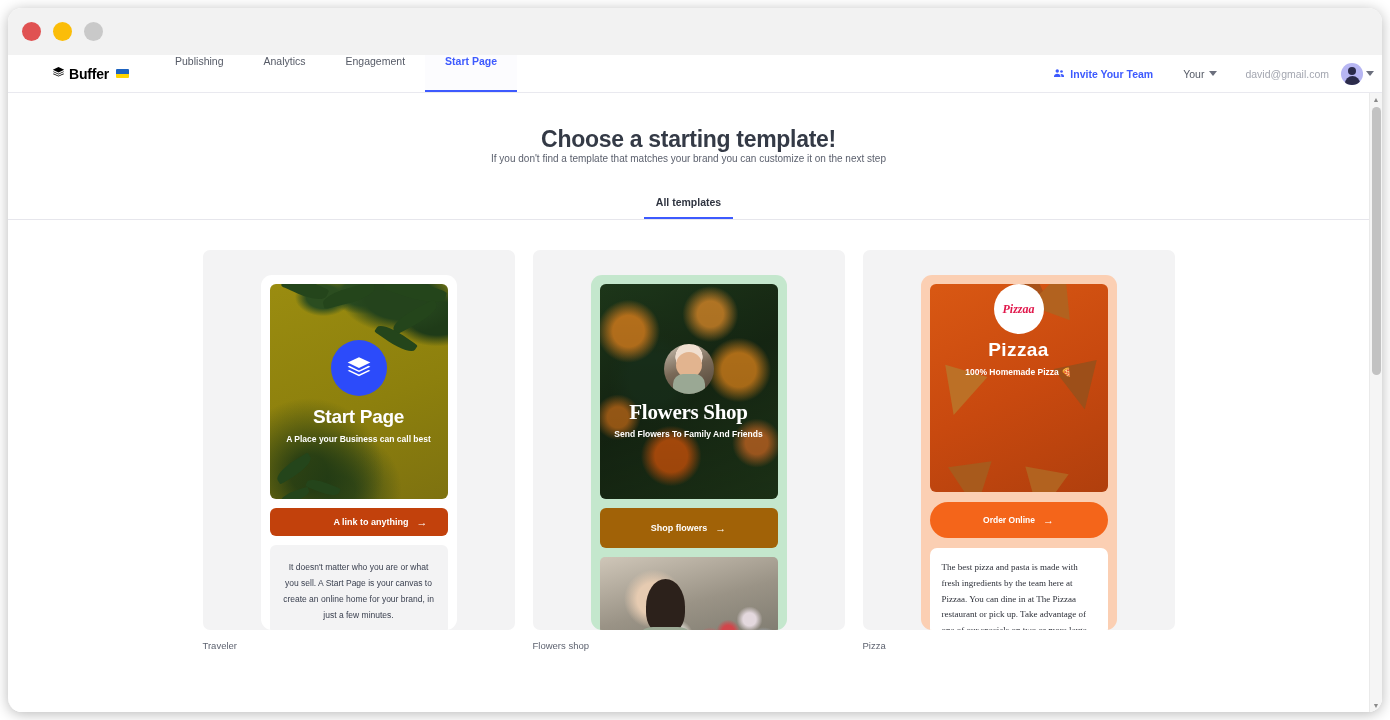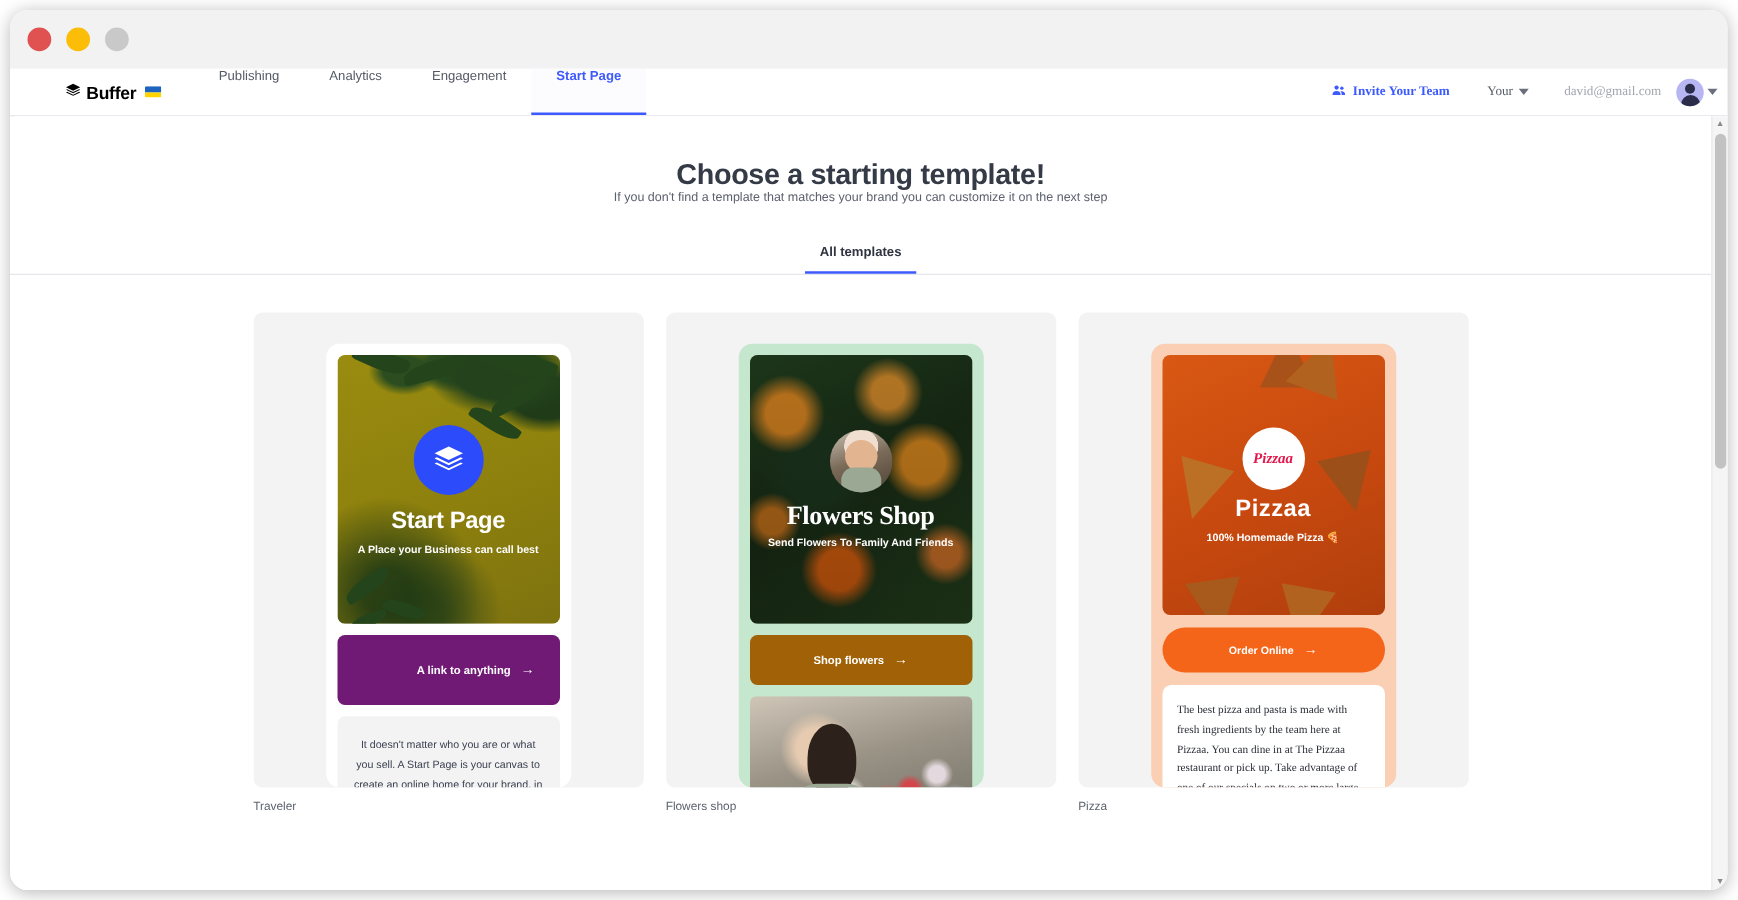--- a/index.html
+++ b/index.html
@@ -73,21 +73,20 @@
     color: #3d5afe;
     border-bottom-color: #3d5afe;
     background: #fcfcfe;
     font-weight: bold;
   }
 
   .nav-right {
     margin-left: auto;
     display: flex; align-items: center; gap: 0;
     padding-right: 8px;
-    font-family: Liberation Serif, serif;
   }
   .invite {
     display: flex; align-items: center; gap: 5px;
     font-size: 10.5px; color: #3d5afe; font-weight: bold;
     padding: 0 14px; cursor: pointer; white-space: nowrap;
   }
   .apps {
     display: flex; align-items: center; gap: 5px;
     font-size: 10.5px; color: #555a66;
     padding: 0 16px; cursor: pointer;
@@ -219,22 +218,22 @@
   }
   .logo-circle {
     width: 56px; height: 56px; border-radius: 50%;
     background: #2c4bfa;
     display: flex; align-items: center; justify-content: center;
     margin-bottom: 10px; z-index: 2;
   }
   .h1-title { font-size: 19px; font-weight: bold; color: #fff; z-index: 2; letter-spacing: -.3px;}
   .h1-sub { font-size: 8.5px; font-weight: bold; color: #fff; margin-top: 6px; z-index: 2; }
   .btn1 {
-    margin-top: 9px; height: 56px; border-radius: 6px;
-    background: #701a75; color: #fff;
+    margin-top: 9px; height: 28px; border-radius: 6px;
+    background: #c2410c; color: #fff;
     display: flex; align-items: center; justify-content: center; gap: 8px;
     font-size: 9px; font-weight: bold; padding-left: 44px;
   }
   .about1 {
     margin-top: 9px; background: #f3f3f4; border-radius: 6px;
     padding: 14px 13px; text-align: center;
     font-size: 8.5px; line-height: 1.9; color: #3b4150;
   }
 
   
@@ -305,21 +304,21 @@
     width:34%; height:46%; border-radius:18px 18px 0 0;
     background:#9aa894;
   }
 
   
   .p3 { background: #fbcfb3; }
   .hero3 {
     height: 208px; border-radius: 6px; overflow: hidden; position: relative;
     background: linear-gradient(155deg, #d95813 0%, #c8490f 52%, #b03f0d 100%);
     display: flex; flex-direction: column;
-    align-items: center; justify-content: center;
+    align-items: center; justify-content: flex-start;
   }
   .slice {
     position: absolute;
     width: 0; height: 0;
     border-left: 22px solid transparent;
     border-right: 22px solid transparent;
     border-top: 46px solid #b5691f;
   }
   .slice.s1 { left: 8px;  top: 86px; transform: rotate(16deg);  border-top-color:#bc7026; }
   .slice.s2 { right: 6px; top: 80px; transform: rotate(-12deg); border-top-color:#9d4f19; }

